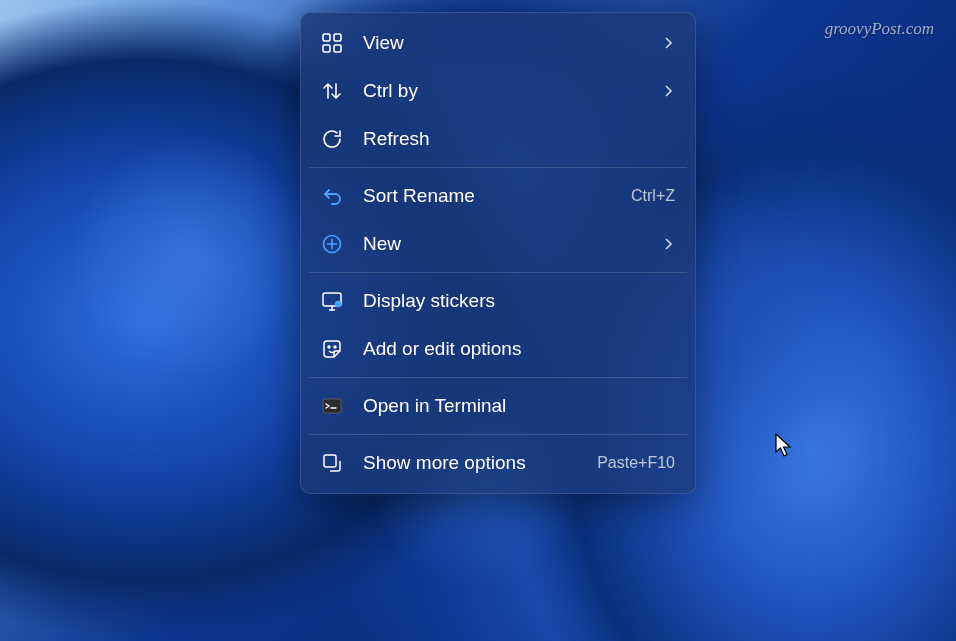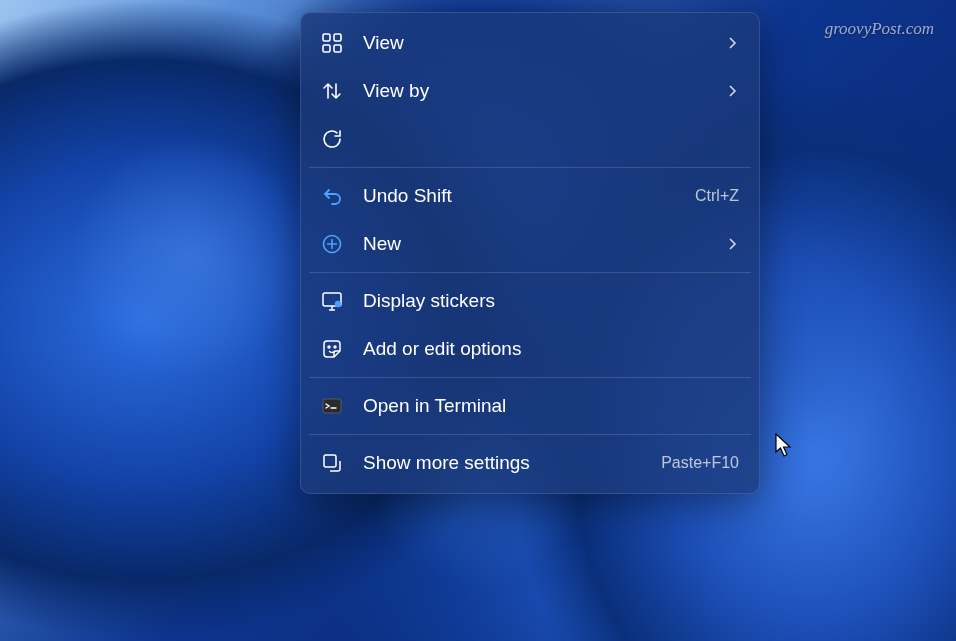--- a/index.html
+++ b/index.html
@@ -37,21 +37,21 @@
       font-family: Georgia, serif;
       font-size: 17px;
       font-style: italic;
       color: rgba(255,255,255,0.6);
       text-shadow: 0 1px 2px rgba(0,0,0,0.3);
     }
     .context-menu {
       position: absolute;
       top: 12px;
       left: 300px;
-      width: 460px;
+      width: 396px;
       background: rgba(28, 58, 120, 0.75);
       backdrop-filter: blur(30px);
       border: 1px solid rgba(255,255,255,0.12);
       border-radius: 10px;
       padding: 6px;
       box-shadow: 0 10px 40px rgba(0,0,0,0.4);
     }
     .menu-item {
       display: flex;
       align-items: center;
@@ -131,48 +131,49 @@
     </span>
   </div>
 
   <div class="menu-item">
     <span class="menu-icon">
       <svg viewBox="0 0 22 22" fill="none" stroke="#ffffff" stroke-width="1.6" stroke-linecap="round" stroke-linejoin="round">
         <path d="M7 18V4M7 4L3 8M7 4l4 4"></path>
         <path d="M15 4v14M15 18l4-4M15 18l-4-4"></path>
       </svg>
     </span>
-    <span class="menu-label">View by</span>
+    <span class="menu-label">Ctrl by</span>
     <span class="menu-chevron">
       <svg viewBox="0 0 14 14" fill="none" stroke="currentColor" stroke-width="1.6">
           <path d="M5 2l5 5-5 5"></path>
         </svg>
     </span>
   </div>
 
   <div class="menu-item">
     <span class="menu-icon">
       <svg viewBox="0 0 22 22" fill="none" stroke="#ffffff" stroke-width="1.6" stroke-linecap="round">
         <path d="M19 11a8 8 0 1 1-3-6.2"></path>
         <path d="M19 3v5h-5"></path>
       </svg>
     </span>
+    <span class="menu-label">Refresh</span>
   </div>
 
   <div class="separator"></div>
 
 
   <div class="menu-item">
     <span class="menu-icon">
       <svg viewBox="0 0 22 22" fill="none" stroke="#4aa3ff" stroke-width="1.8" stroke-linecap="round">
         <path d="M4 9h10a5 5 0 0 1 0 10h-3"></path>
         <path d="M8 5L4 9l4 4"></path>
       </svg>
     </span>
-    <span class="menu-label">Undo Shift</span>
+    <span class="menu-label">Sort Rename</span>
     <span class="menu-shortcut">Ctrl+Z</span>
   </div>
 
   <div class="menu-item">
     <span class="menu-icon">
       <svg viewBox="0 0 22 22" fill="none" stroke="#4aa3ff" stroke-width="1.6">
         <circle cx="11" cy="11" r="8.5"></circle>
         <path d="M11 6v10M6 11h10"></path>
       </svg>
     </span>
@@ -225,21 +226,21 @@
 
   <div class="separator"></div>
 
   <div class="menu-item">
     <span class="menu-icon">
       <svg viewBox="0 0 22 22" fill="none" stroke="#ffffff" stroke-width="1.5">
         <rect x="3" y="3" width="12" height="12" rx="2"></rect>
         <path d="M9 19h8a2 2 0 0 0 2-2V9"></path>
       </svg>
     </span>
-    <span class="menu-label">Show more settings</span>
+    <span class="menu-label">Show more options</span>
     <span class="menu-shortcut">Paste+F10</span>
   </div>
 
 </div>
 
 <div class="cursor">
   <svg viewBox="0 0 18 26">
     <path d="M1 1 L1 19 L5.5 15 L9 23 L12 21.5 L8.5 14 L15 14 Z" fill="#ffffff" stroke="#000000" stroke-width="1.2"></path>
   </svg>
 </div>

